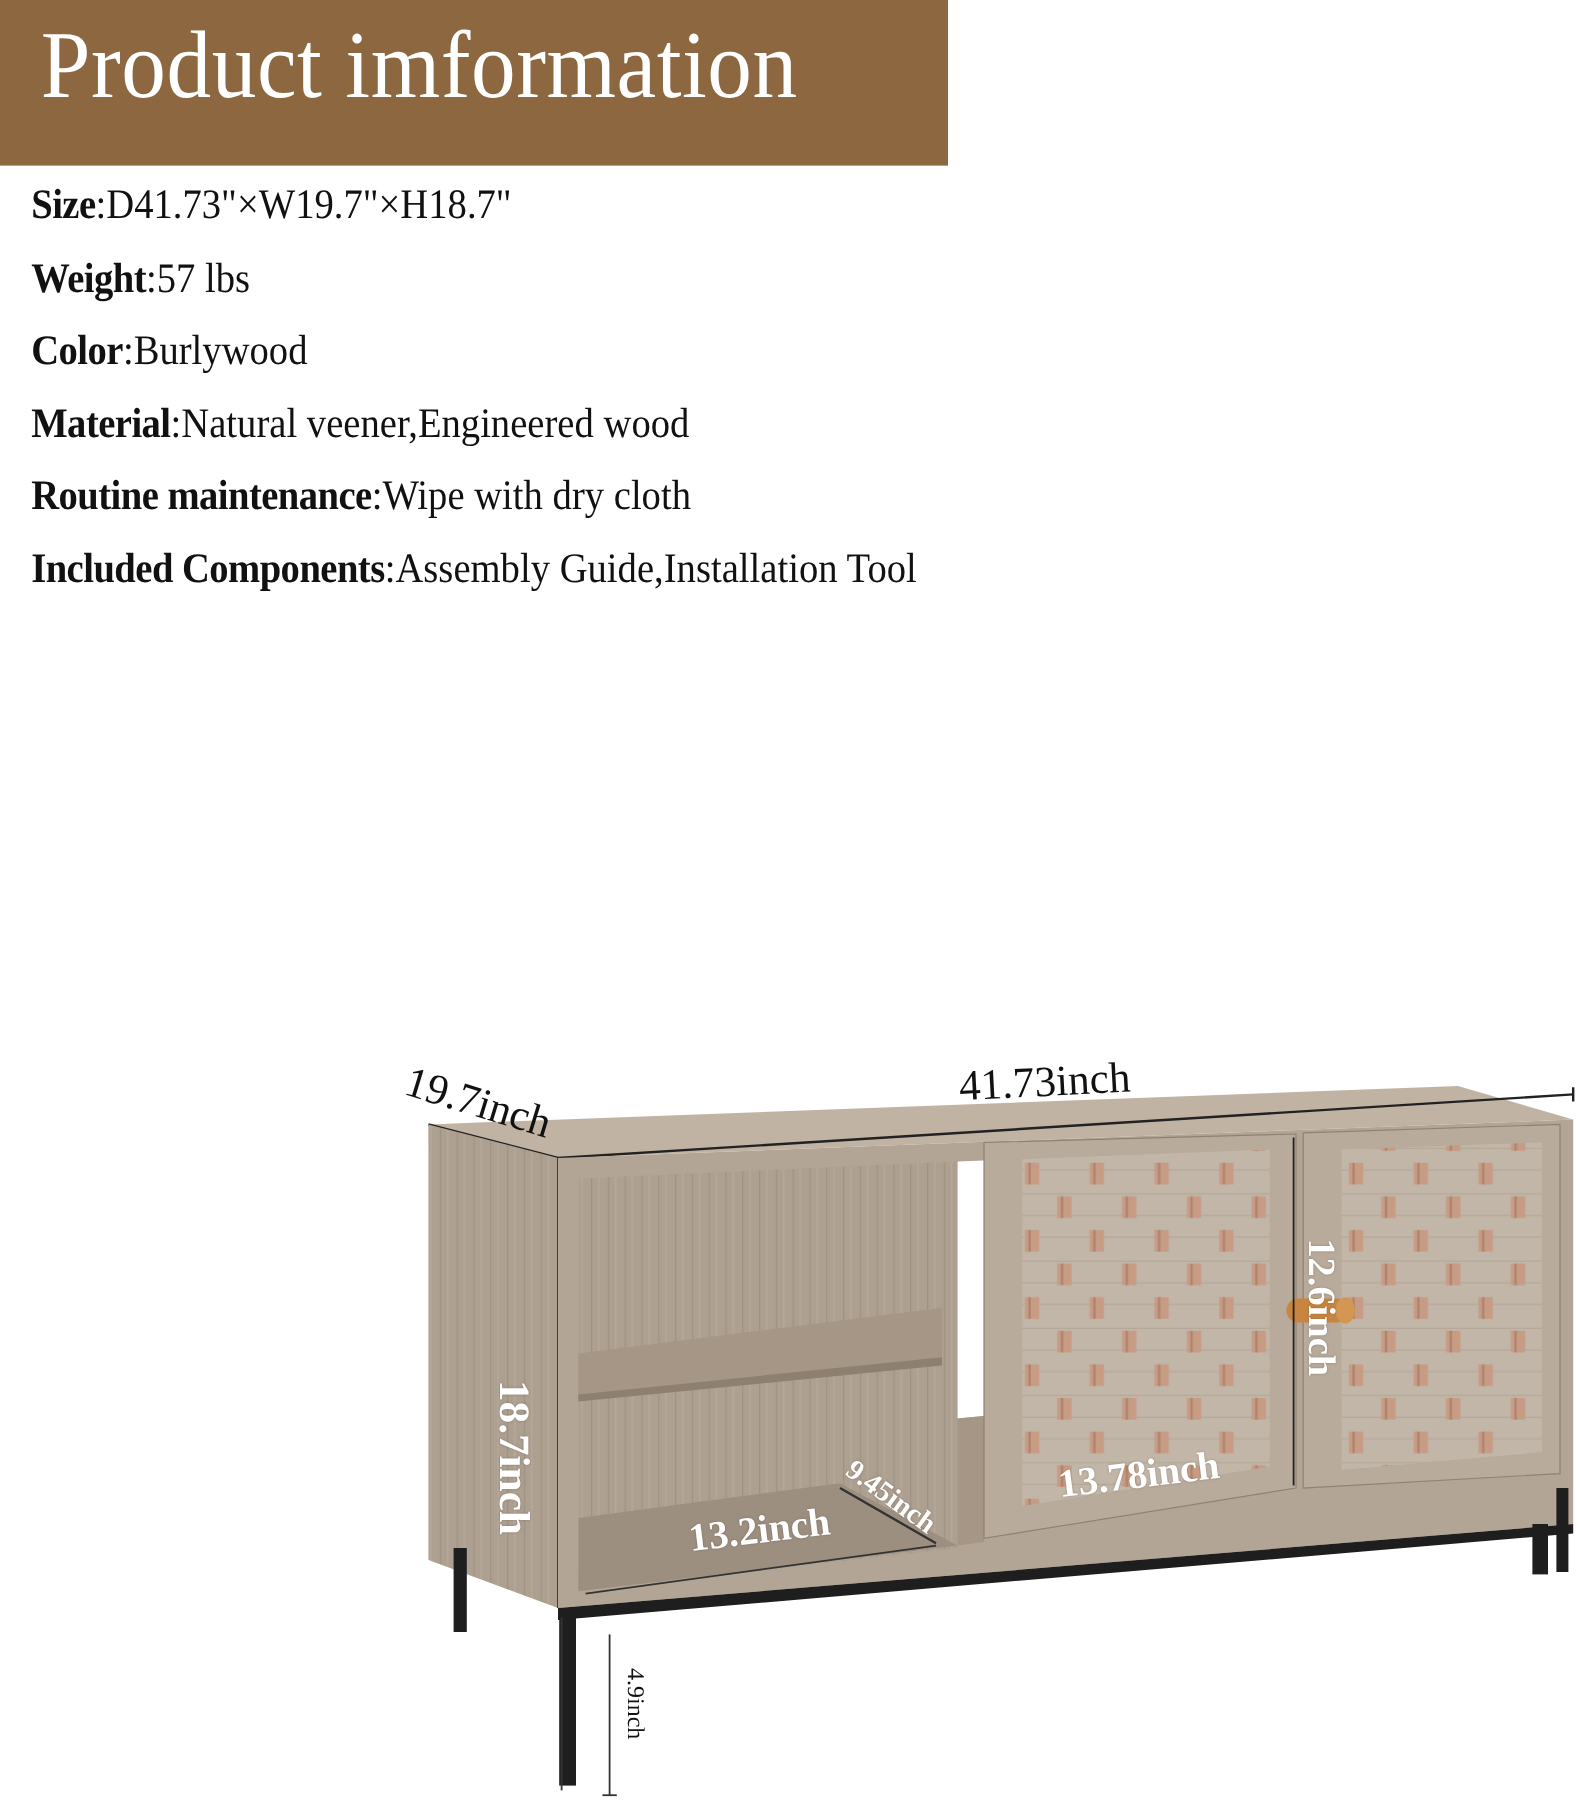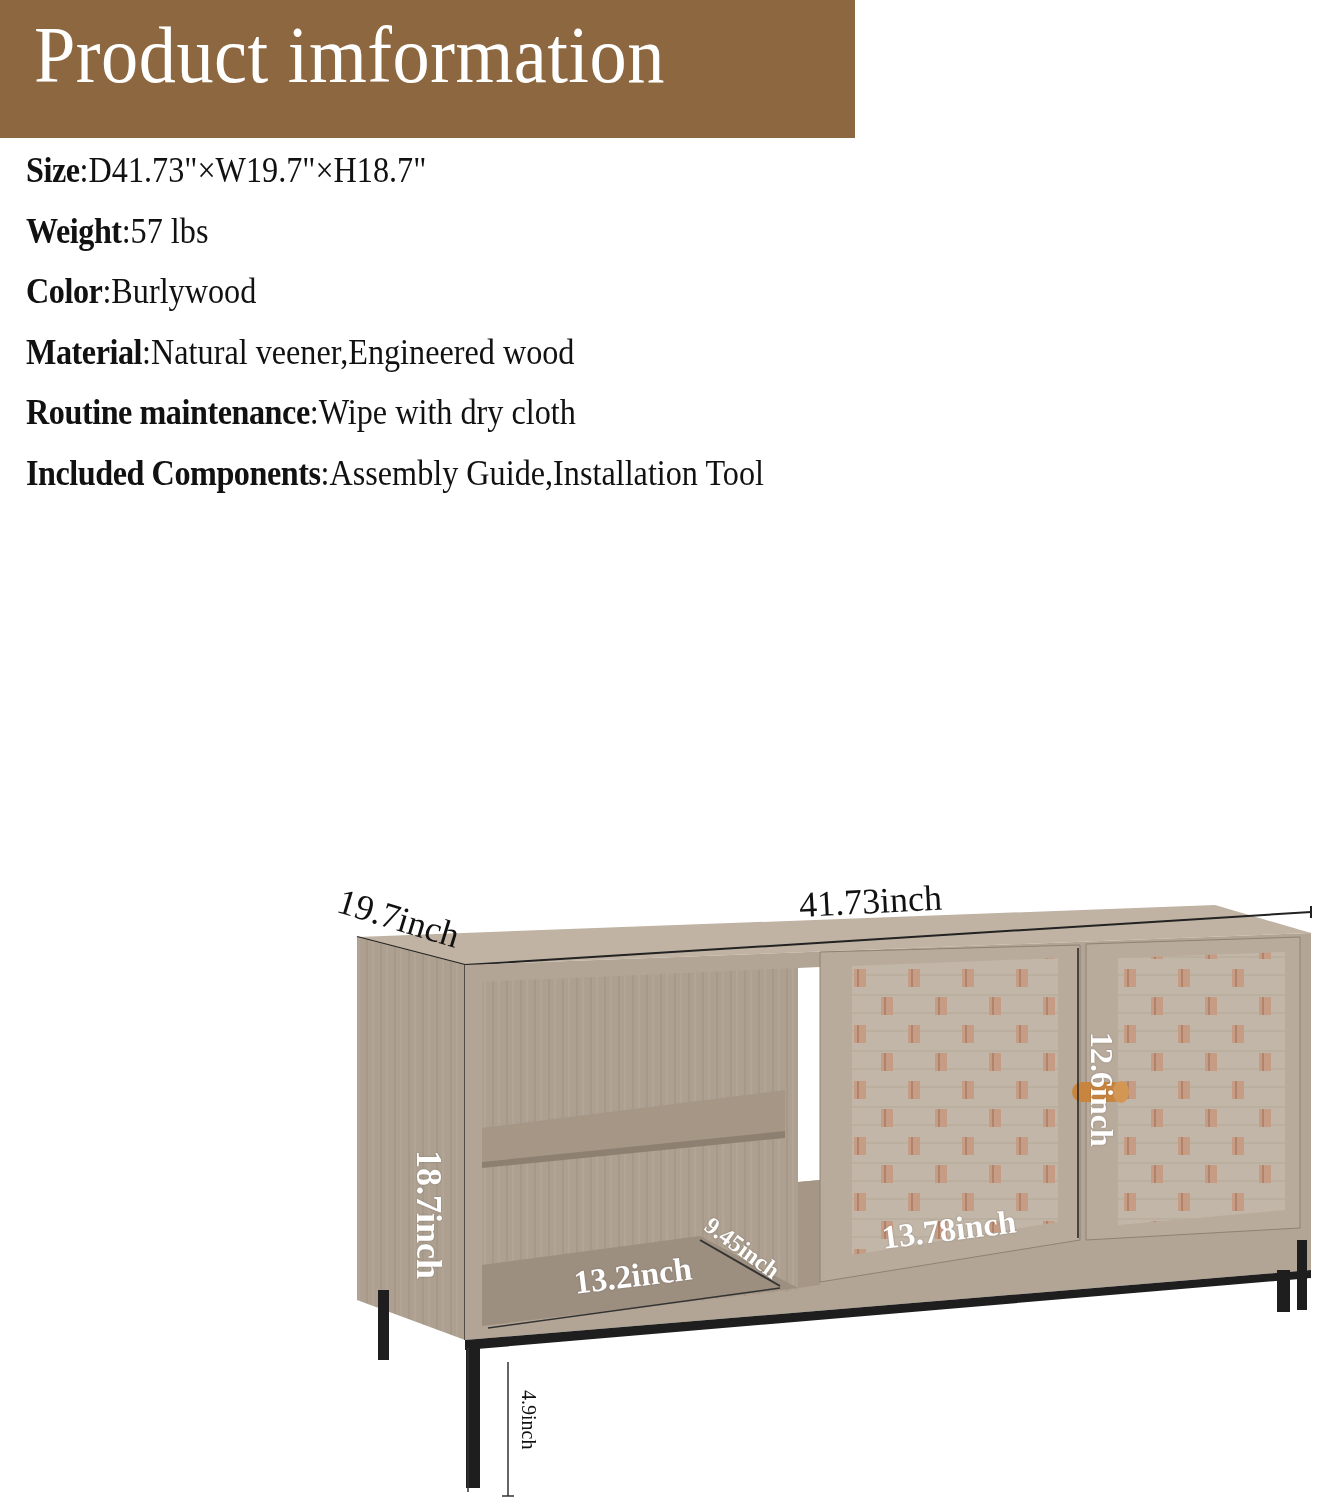--- a/index.html
+++ b/index.html
@@ -1,18 +1,18 @@
 <!DOCTYPE html>
 <html><head>
 <meta charset="utf-8">
 <style>
   html, body { margin: 0; padding: 0; background: #ffffff; }
   body { width: 1317px; height: 1500px; position: relative; overflow: hidden;
          font-family: "Liberation Serif", "DejaVu Serif", serif; color: #111; }
-  .banner { position: absolute; left: 0; top: 0; width: 855px; height: 138px;
+  .banner { position: absolute; left: 0; top: 0; width: 790px; height: 138px;
             background: #8d673f; }
   .banner-title { position: absolute; left: 34px; top: 10px; font-size: 80px;
                   color: #ffffff; letter-spacing: 0.5px; white-space: nowrap;
                   font-family: "Liberation Serif", "DejaVu Serif", serif;
                   transform: scaleX(0.93); transform-origin: left top; }
   .specs { position: absolute; left: 26px; top: 148px; }
   .spec-row { height: 60.6px; font-size: 35px; white-space: nowrap;
               line-height: 46px; transform: scaleX(0.92); transform-origin: left top; }
   .spec-key { font-weight: bold; letter-spacing: -0.5px; }
   .spec-value { font-weight: normal; }

